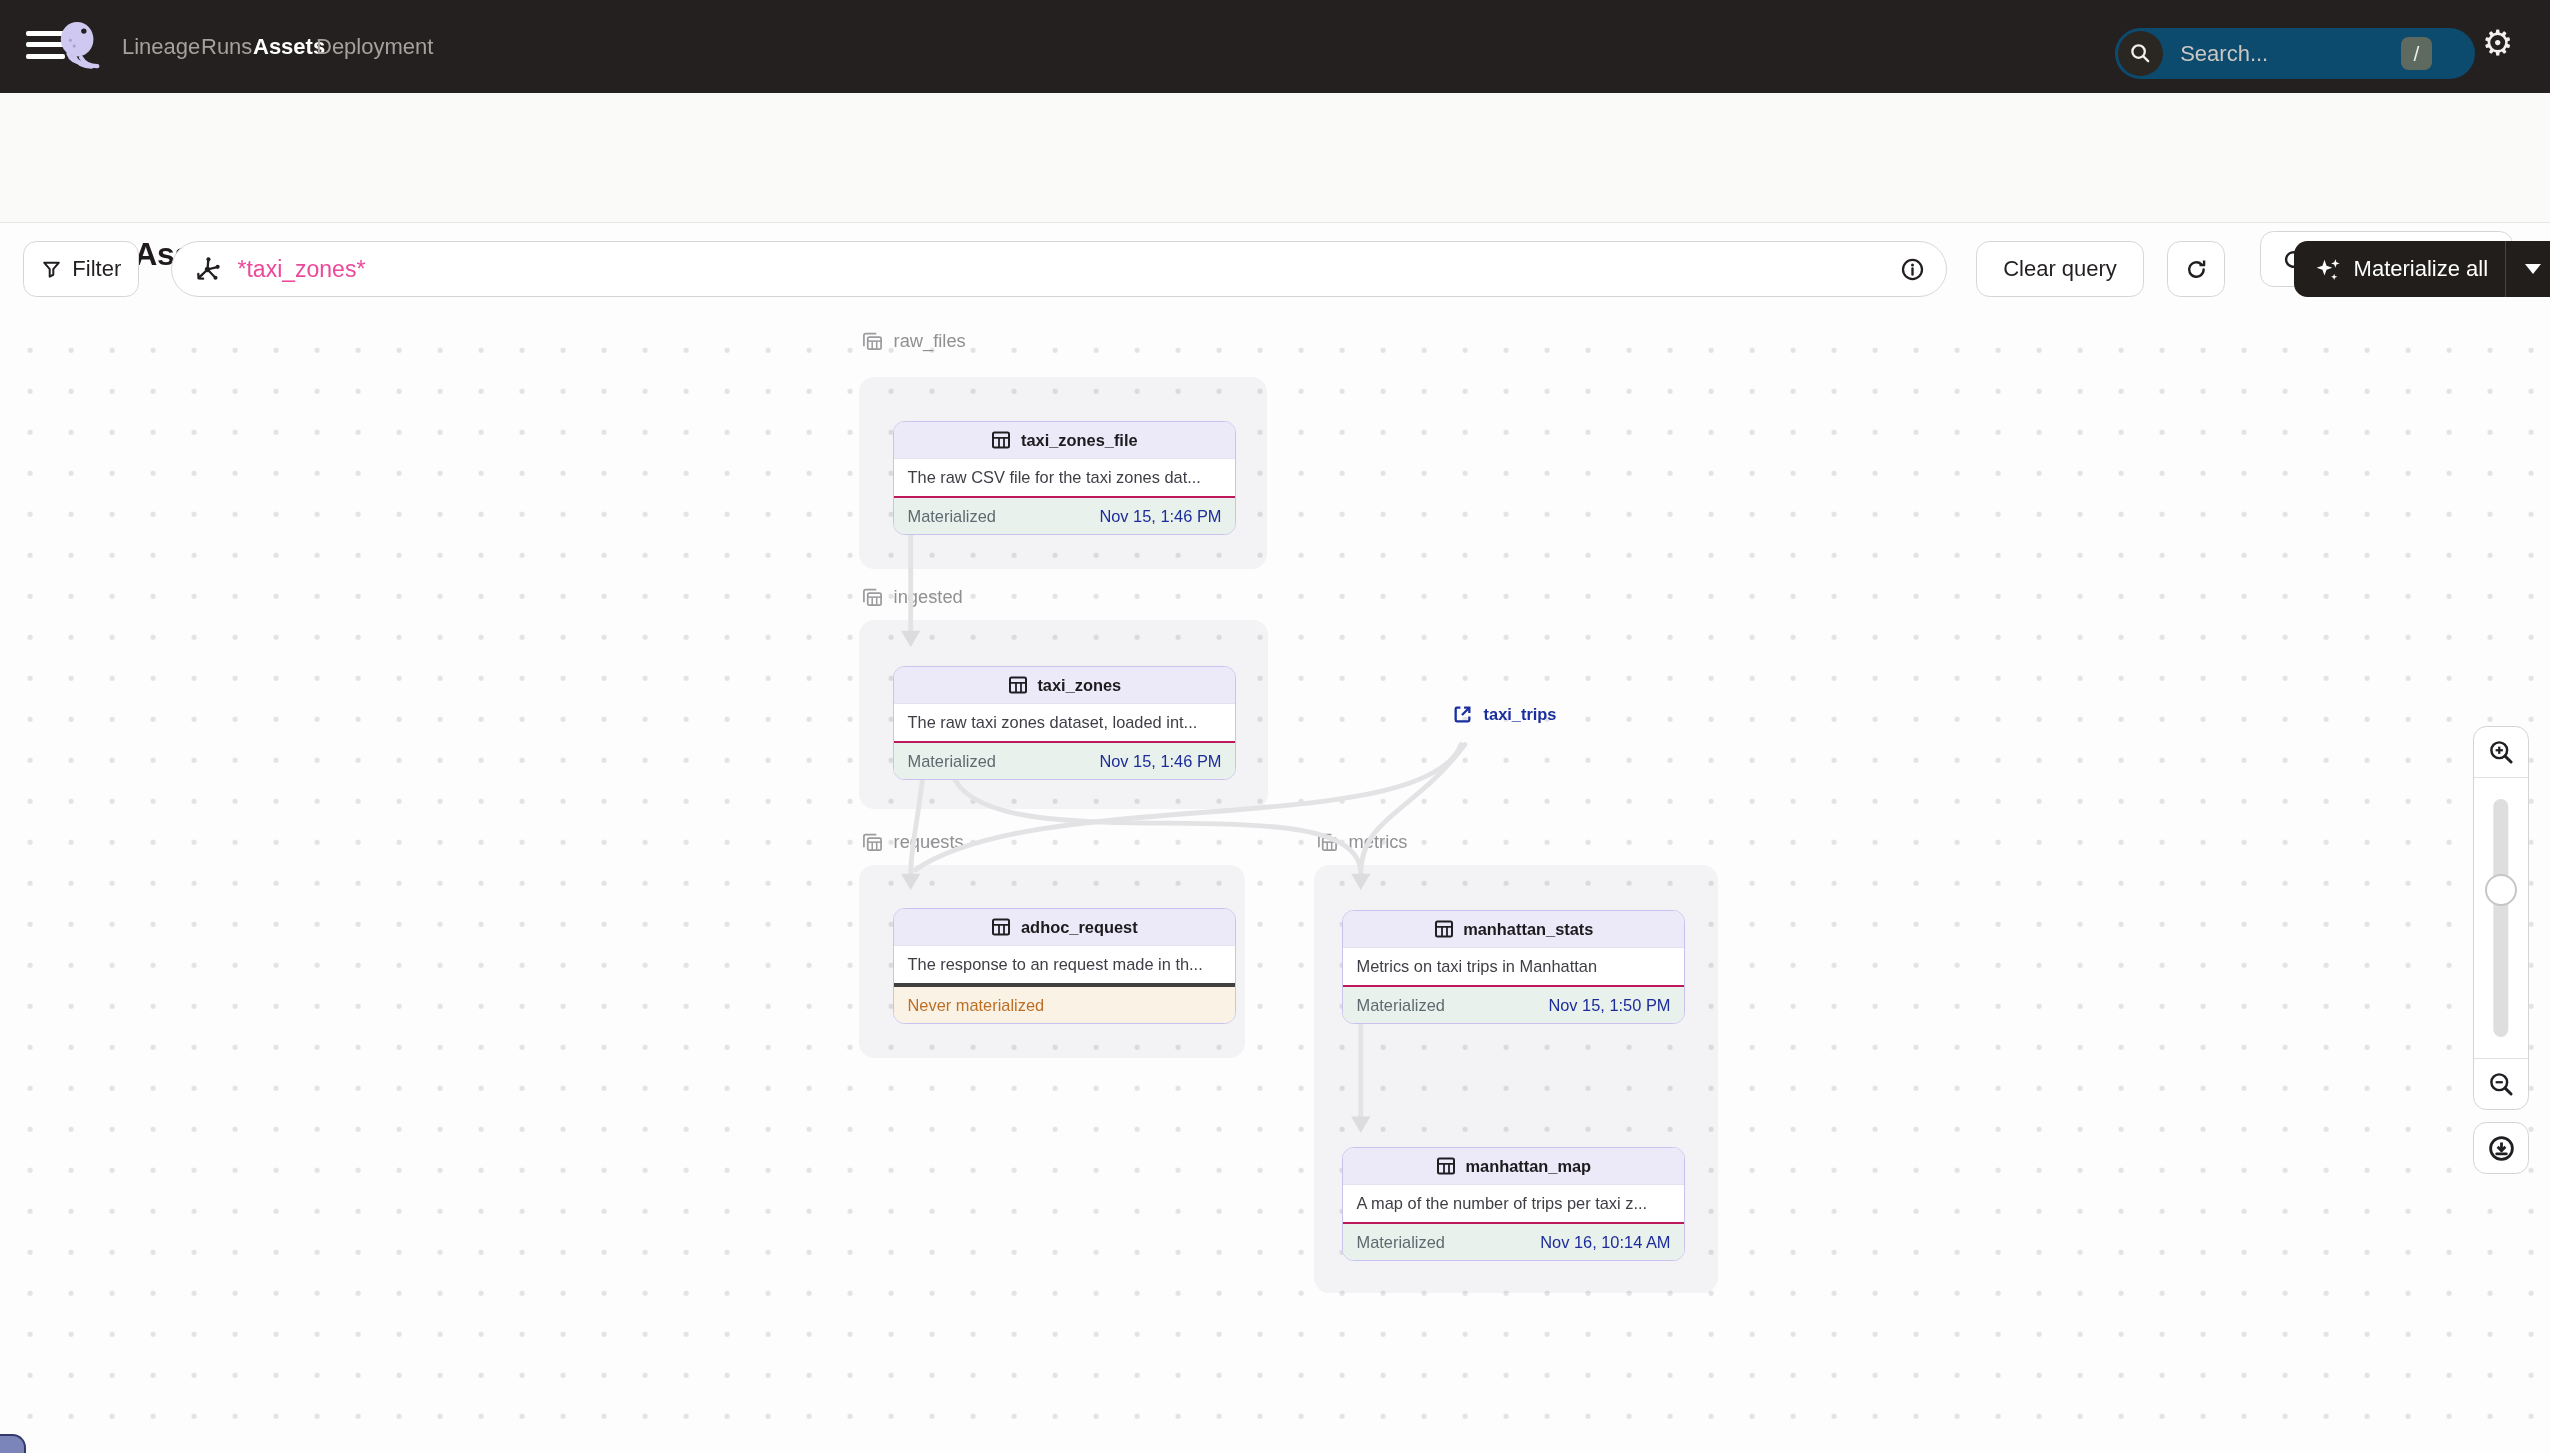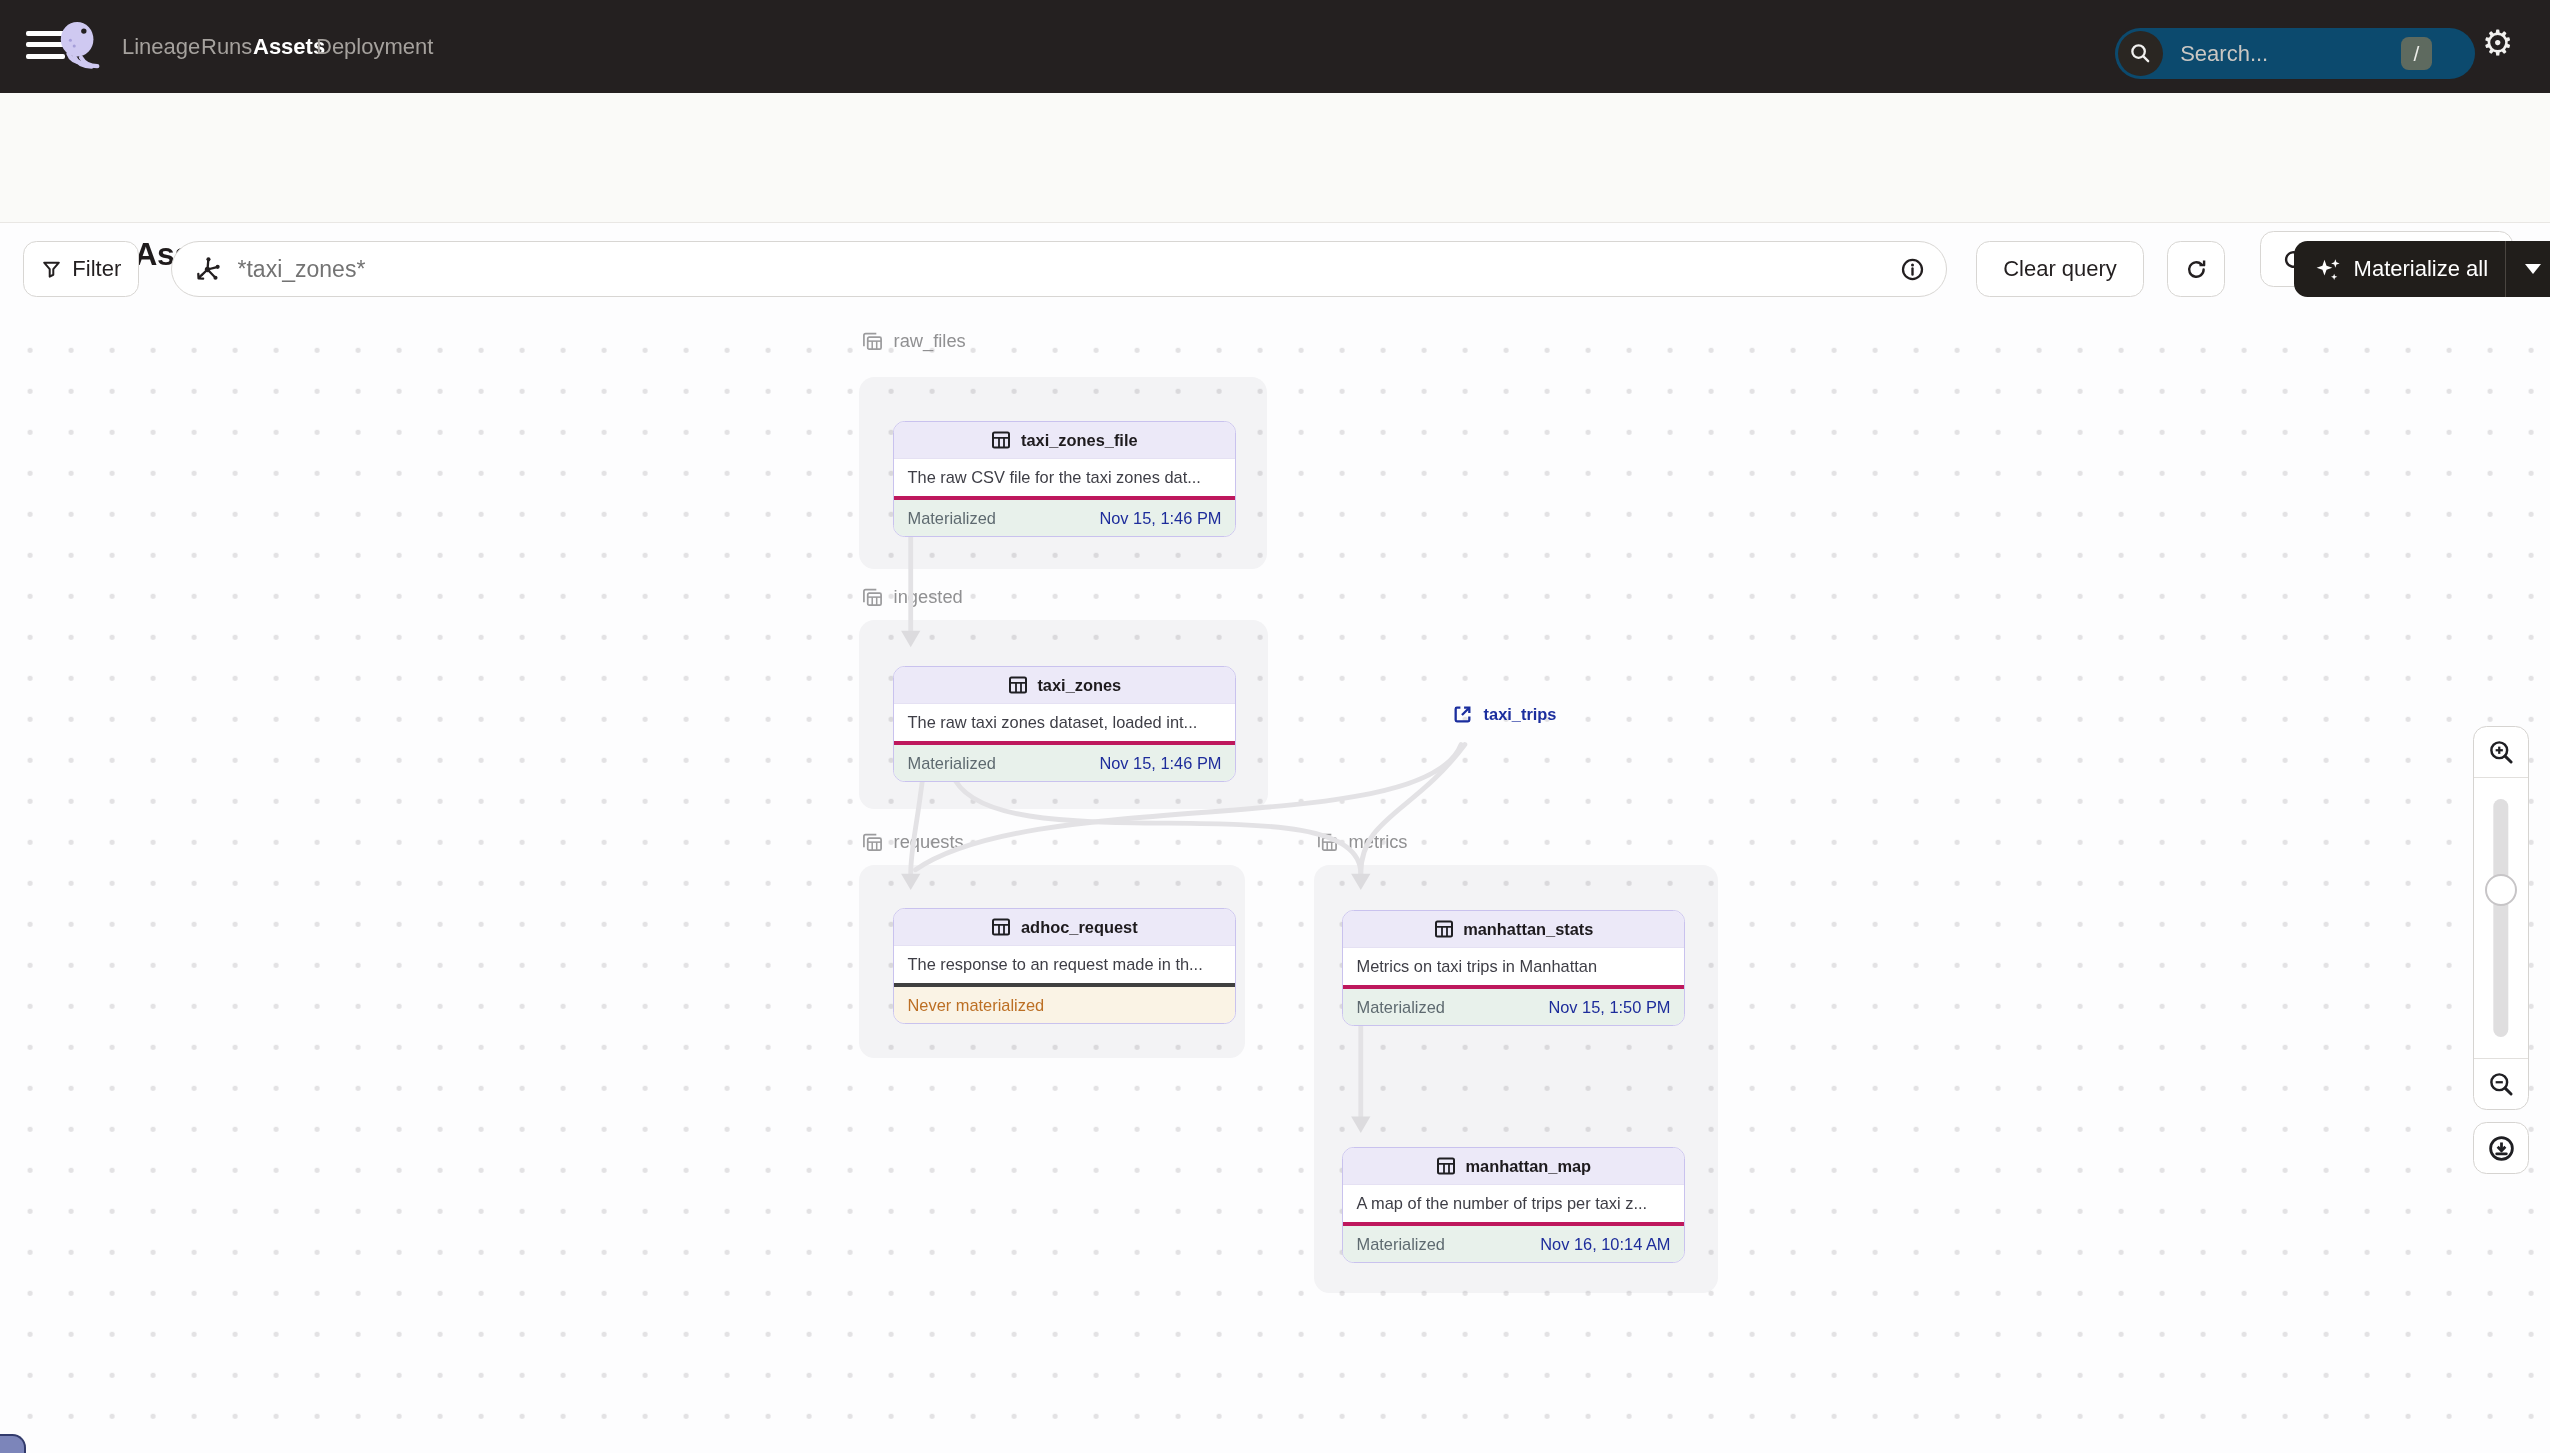--- a/index.html
+++ b/index.html
@@ -25,21 +25,21 @@
     border-bottom:1px solid #E9E7E4;z-index:10;}
   #pagetitle{position:absolute;left:29px;top:143px;font-size:32px;font-weight:bold;color:#1F1B1C;letter-spacing:-0.3px;}
   .btn{box-sizing:border-box;background:#FFFFFF;border:1.5px solid #D8D6D3;border-radius:13.5px;
     display:flex;align-items:center;justify-content:center;font-size:22px;color:#231F20;cursor:pointer;gap:10.6px;}
   #reloadbtn{position:absolute;left:2260px;top:138px;width:253px;height:56px;}
   
   #toolbar{position:absolute;left:0;top:222px;width:2550px;height:96px;z-index:10;}
   #filterbtn{position:absolute;left:23px;top:19px;width:116px;height:56px;}
   #querybox{position:absolute;left:171px;top:19px;width:1776px;height:56px;box-sizing:border-box;
     background:#fff;border:1.5px solid #D8D6D3;border-radius:28px;display:flex;align-items:center;}
-  #queryinput{flex:1;border:none;outline:none;background:transparent;font-size:23px;color:#737373;
+  #queryinput{flex:1;border:none;outline:none;background:transparent;font-size:23px;color:#ec4899;
     font-family:"Liberation Sans","DejaVu Sans",sans-serif;margin-left:13.5px;}
   #clearbtn{position:absolute;left:1976px;top:19px;width:168px;height:56px;}
   #refreshbtn{position:absolute;left:2167px;top:19px;width:58px;height:56px;}
   #matbtn{position:absolute;left:2247px;top:19px;width:280px;height:56px;background:#211E1B;color:#fff;
     border-radius:13.5px;display:flex;align-items:center;cursor:pointer;margin-left:47px;}
   #matlabel{font-size:22px;margin-left:11.6px;}
   #matdivider{width:1px;height:56px;background:#4A4540;margin-left:17.3px;}
   #matcaret{width:53px;display:flex;align-items:center;justify-content:center;cursor:pointer;}
   .caret{width:0;height:0;border-left:8.7px solid transparent;border-right:8.7px solid transparent;border-top:10.6px solid #fff;}
   
@@ -50,21 +50,21 @@
   .group{position:absolute;background:rgba(30,26,44,0.045);border-radius:15.4px;z-index:1;}
   .grouplabel{position:absolute;display:flex;align-items:center;gap:9.6px;z-index:2;
     font-size:18.3px;color:#909092;}
   #edges{position:absolute;left:0;top:0;z-index:3;pointer-events:none;}
   .node{position:absolute;width:343px;background:#fff;border:1.9px solid #C9C2EE;border-radius:11.6px;
     overflow:hidden;z-index:4;cursor:pointer;box-sizing:border-box;}
   .node-header{height:36px;background:#ECE9F8;display:flex;align-items:center;gap:9.6px;padding:0 12.5px;justify-content:center;}
   .node-name{font-size:16.4px;font-weight:bold;color:#1E1B1E;}
   .node-desc{height:37px;line-height:37px;padding:0 13.5px;font-size:16.4px;color:#3E3E46;
     border-top:1px solid #E5E1F3;white-space:nowrap;overflow:hidden;background:#fff;}
-  .node-footer{height:36px;background:#E8F1EB;border-top:4px solid #be185d;display:flex;
+  .node-footer{height:36px;background:#E8F1EB;border-top:2px solid #be185d;display:flex;
     align-items:center;justify-content:space-between;padding:0 13.5px;font-size:16.4px;}
   .node-footer .status{color:#5E6A70;}
   .node-footer .ts{color:#1D2C9B;}
   .node-footer.warn{background:#FAF3E5;border-top:4px solid #404040;}
   .node-footer.warn .status{color:#BC6F24;}
   #exasset{position:absolute;left:1452px;top:482px;display:flex;align-items:center;gap:10.6px;z-index:4;cursor:pointer;}
   #exasset span{font-size:16.4px;font-weight:bold;color:#1B2E9E;}
   
   #zoomstack{position:absolute;left:2473px;top:726px;width:56px;background:#fff;
     border:1.5px solid #D6D4D1;border-radius:13.5px;box-sizing:border-box;z-index:6;}

